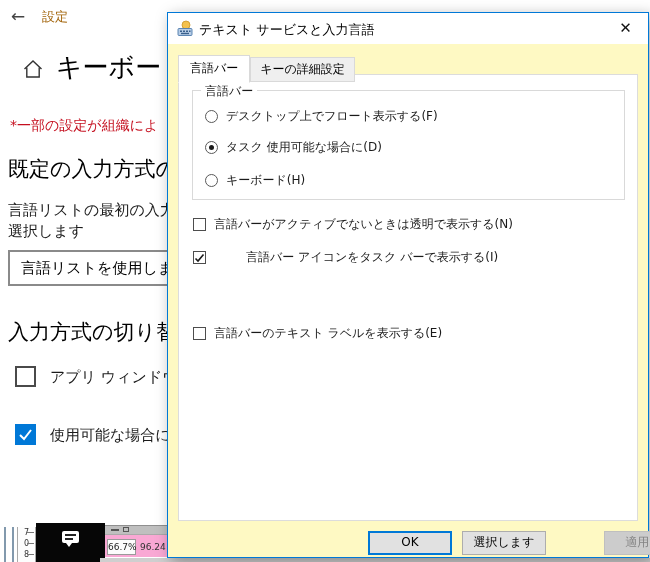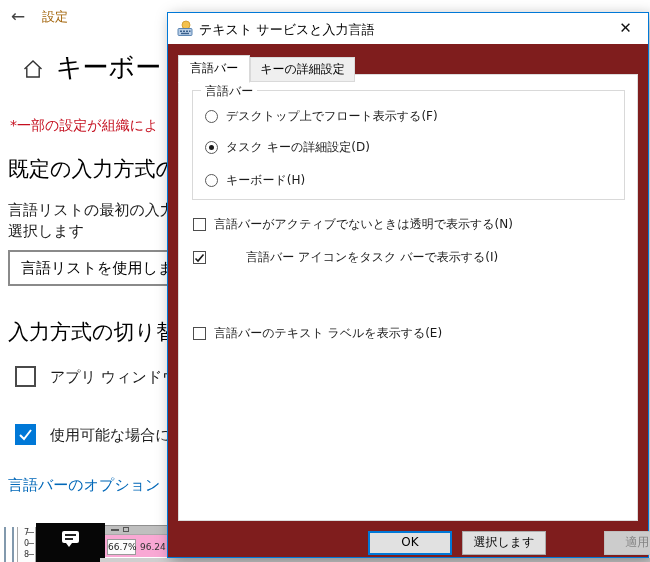--- a/index.html
+++ b/index.html
@@ -44,21 +44,21 @@
   .edgebar { background:#bfbfbf; border-top:1px solid #8f8f8f; }
   .statusbar { background:#f9a8d4; border-top:1px solid #aaa; overflow:hidden; }
   .statuscell { position:absolute; background:#fcfcfc; border:1px solid #9a9a9a; font-size:9px;
                 color:#222; text-align:center; line-height:14px; }
   .statustext { position:absolute; font-size:9px; color:#333; }
   .underbar { background:#cfcfcf; z-index:3; }
 
   
   .dialog {
     position:absolute; left:167px; top:12px; width:482px; height:546px; z-index:10;
-    background:#7f1d1d; border:1px solid var(--accent,#0078d7);
+    background:#fef9c3; border:1px solid var(--accent,#0078d7);
     box-shadow:4px 4px 14px rgba(0,0,0,.35);
     font-size:12px;
   }
   .titlebar { position:absolute; left:0; top:0; width:100%; height:31px; background:#ffffff; }
   .dlg-title { position:absolute; left:31px; top:8px; font-size:13px; color:#000; }
   .close-btn { position:absolute; right:0; top:0; width:45px; height:31px; text-align:center;
                line-height:31px; font-size:15px; color:#111; cursor:pointer; }
   .tabs { position:absolute; left:10px; top:42px; display:flex; align-items:flex-end; z-index:3; }
   .tab { padding:3px 9px 3px; background:#efefef; border:1px solid #d9d9d9; color:#000;
          white-space:nowrap; cursor:pointer; }
@@ -111,21 +111,20 @@
   </div>
   <div class="abs body-text nowrap" style="left:50px;top:368px;">アプリ ウィンドウごとに</div>
 
   <div class="abs cb21 checked" style="left:15px;top:424px;">
     <svg width="15" height="15" viewBox="0 0 15 15">
         <polyline points="2,8 6,12 13,3" fill="none" stroke="#fff" stroke-width="2"></polyline>
       </svg>
   </div>
   <div class="abs body-text nowrap" style="left:50px;top:426px;">使用可能な場合に</div>
 
-  <div class="abs link nowrap" style="left:8px;top:476px;">言語バーのオプション</div>
 </div>
 
 <div class="abs frag vline" style="left:4px;top:527px;height:35px;"></div>
 <div class="abs frag vline" style="left:12px;top:527px;height:35px;"></div>
 
 <div class="abs frag ruler" style="left:17px;top:527px;height:35px;">
   <div>7</div>
   <div>0</div>
   <div>8</div>
   <div class="tickline" style="top:5px;"></div>
@@ -177,21 +176,21 @@
   <div class="tabpage">
     <div class="groupbox">
       <span class="grouplabel nowrap">言語バー</span>
 
       <label class="ctl-row" style="left:12px;top:17px;">
         <span class="radio"></span>
         <span>デスクトップ上でフロート表示する(F)</span>
       </label>
       <label class="ctl-row" style="left:12px;top:48px;">
         <span class="radio checked"></span>
-        <span>タスク キーの詳細設定(D)</span>
+        <span>タスク 使用可能な場合に(D)</span>
       </label>
       <label class="ctl-row" style="left:12px;top:81px;">
         <span class="radio"></span>
         <span>キーボード(H)</span>
       </label>
     </div>
 
     <label class="ctl-row" style="left:14px;top:141px;">
       <span class="cb13">
         

